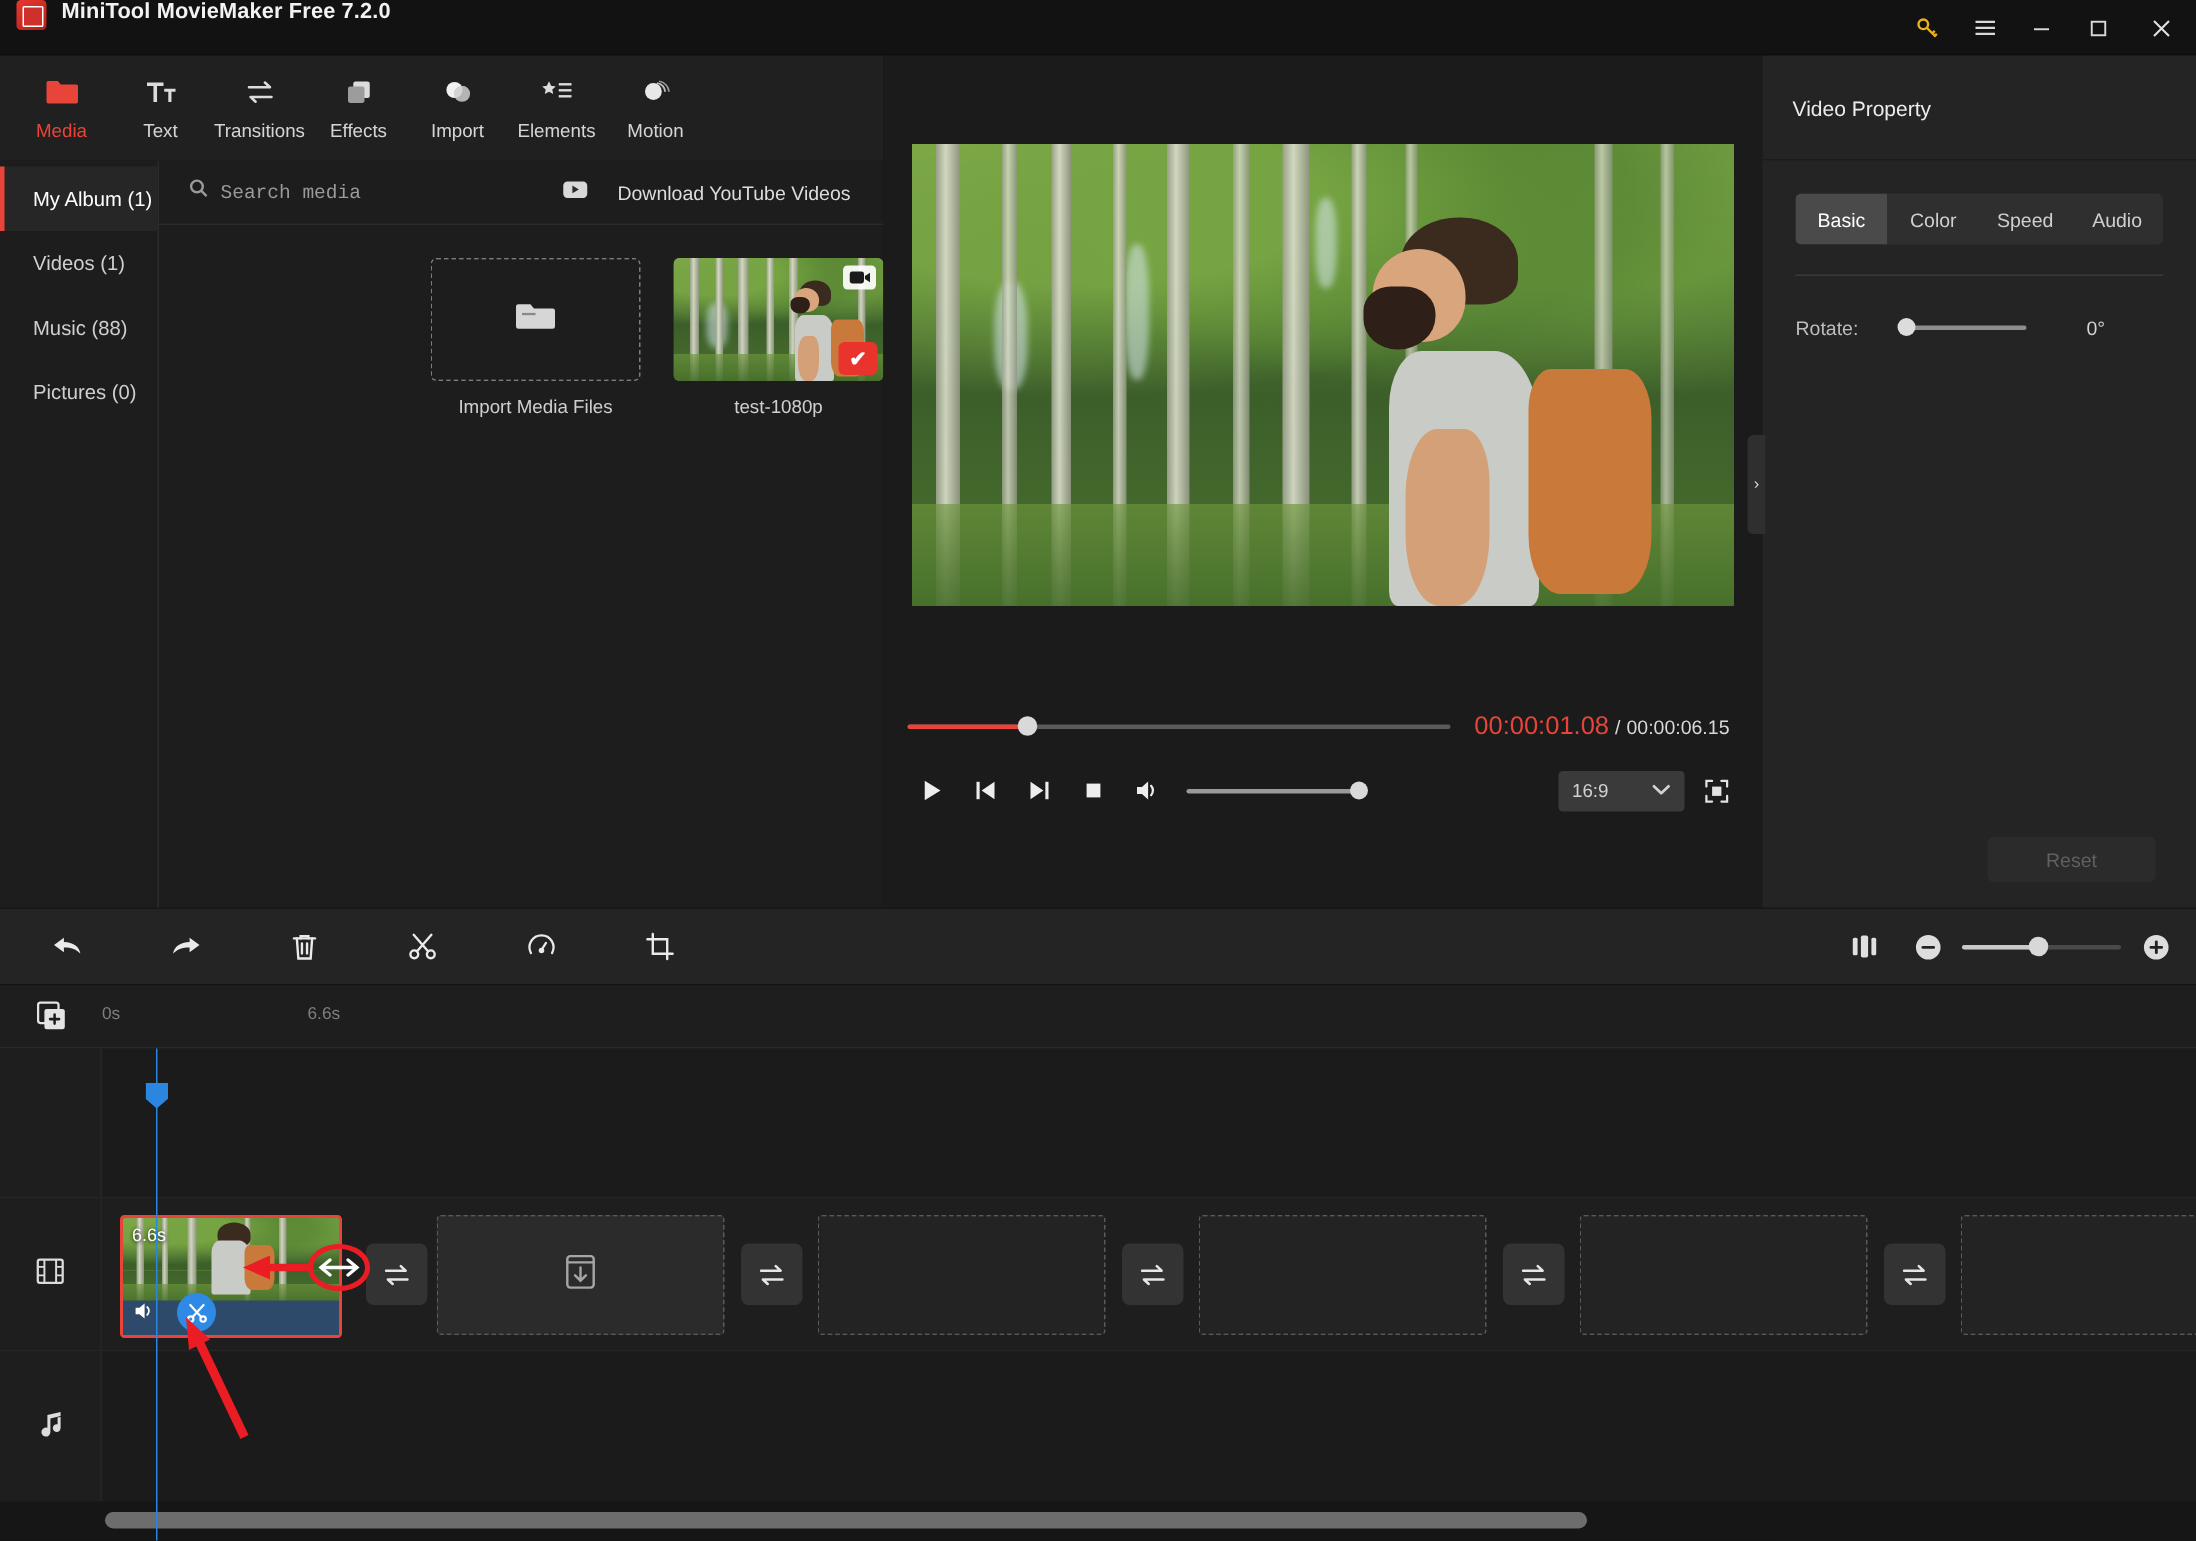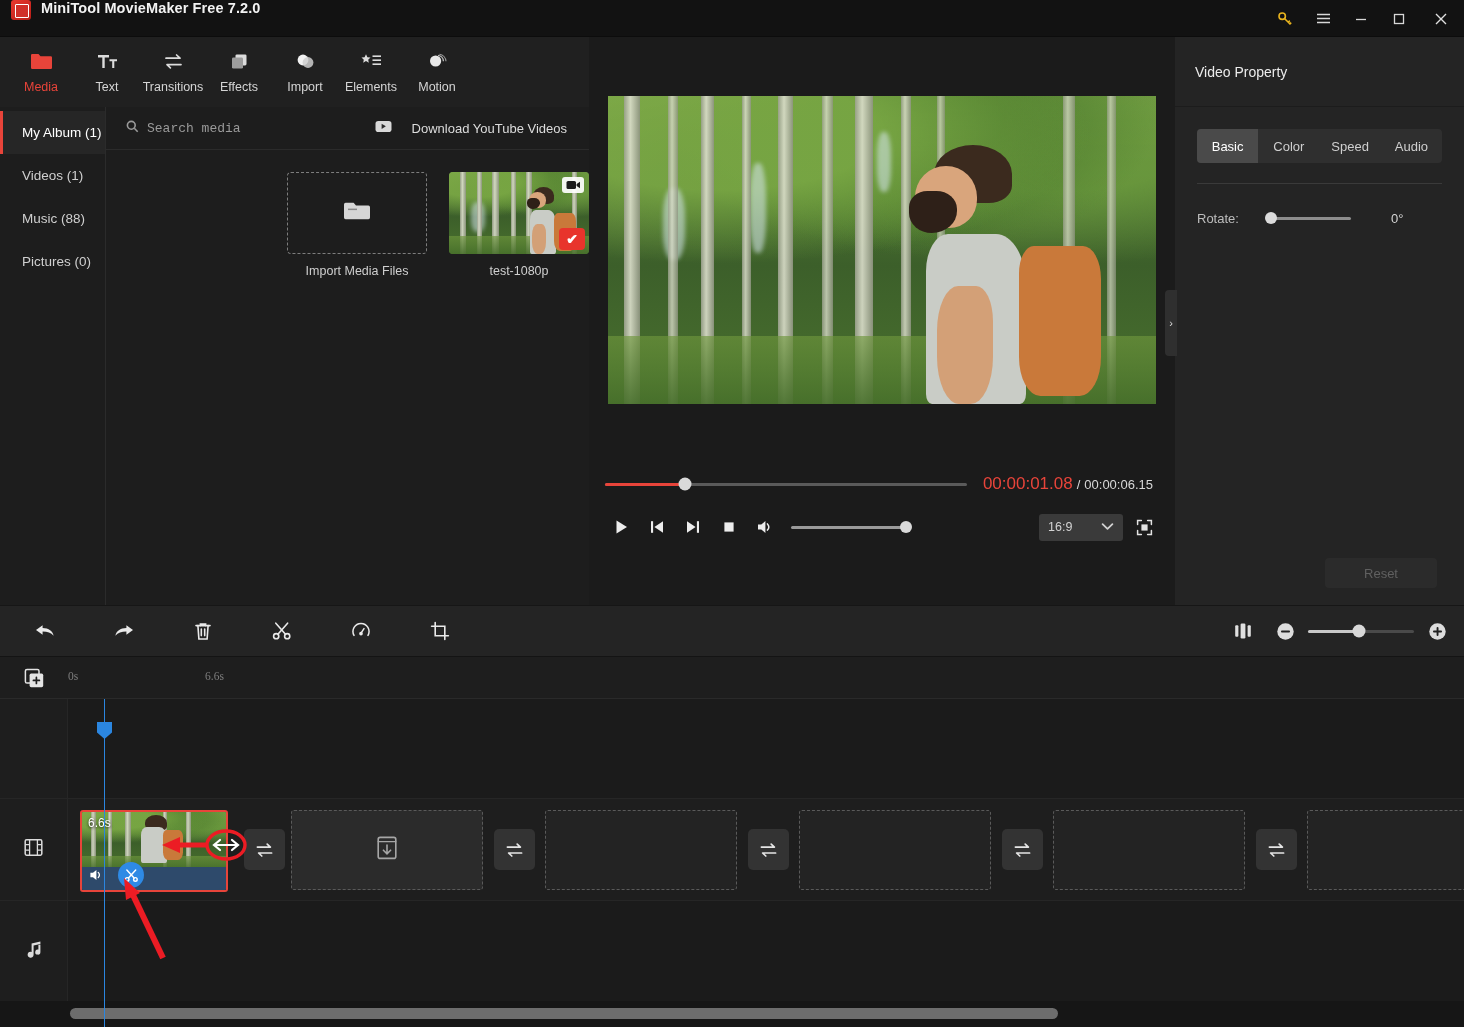--- a/index.html
+++ b/index.html
@@ -176,22 +176,22 @@
           cursor: pointer; color: #ddd; }
   .ztrack { position: relative; width: 106px; height: 3px; background: #4a4a4a; border-radius: 2px; cursor: pointer; }
   .zfill { position: absolute; left: 0; top: 0; height: 3px; width: 48%; background: #c9c9c9; border-radius: 2px; }
   .zknob { position: absolute; left: 48%; top: 50%; transform: translate(-50%,-50%);
            width: 13px; height: 13px; border-radius: 50%; background: #d8d8d8; }
   .fitbtn { width: 26px; height: 26px; display:flex; align-items:center; justify-content:center;
             cursor:pointer; color:#e0e0e0; margin-right: 6px; }
 
   
   .timeline { position: absolute; top: 657px; left: 0; width: 1464px; height: 370px; background: #161616; }
-  .ruler { height: 42px; display: flex; align-items: flex-start; background: #1e1e1e;
-           border-bottom: 1px solid #2a2a2a; position: relative; font-family: Liberation Serif, serif; }
+  .ruler { height: 42px; display: flex; align-items: flex-end; background: #1e1e1e;
+           border-bottom: 1px solid #2a2a2a; position: relative; }
   .add-track { width: 68px; height: 42px; display:flex; align-items:center; justify-content:center;
                cursor:pointer; color:#e4e4e4; }
   .tick { position: absolute; font-size: 11.5px; color: #7e7e7e; top: 13px; }
 
   .tracks { position: relative; }
   .track { display: flex; border-bottom: 1px solid #262626; }
   .track-head { width: 68px; display: flex; align-items: center; justify-content: center;
                 background: #1e1e1e; color: #dcdcdc; border-right: 1px solid #262626; }
   .track-body { flex: 1; position: relative; background: #1b1b1b; }
   .track.t-text { height: 100px; }

